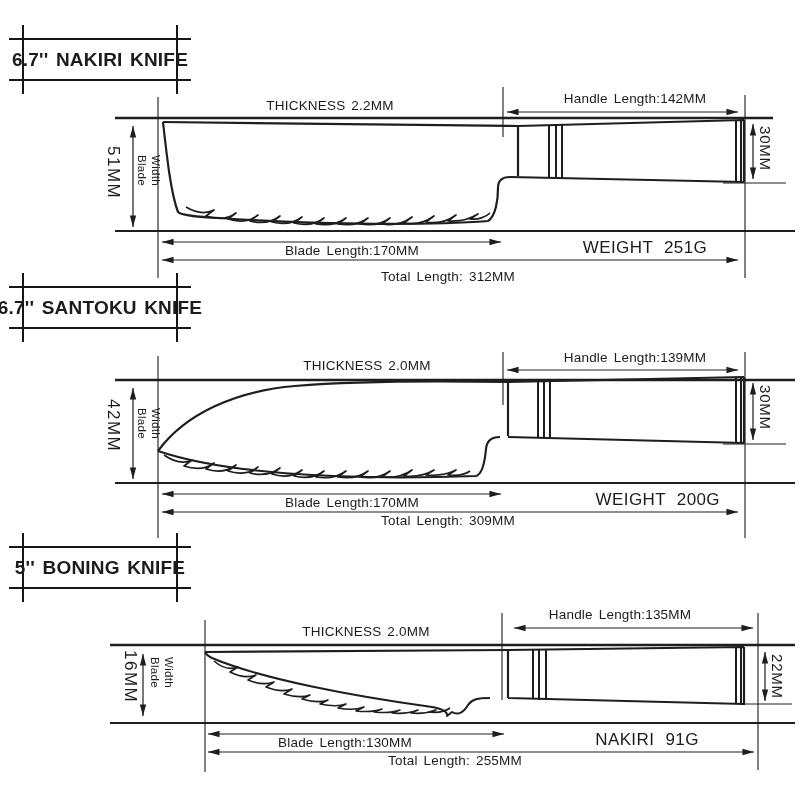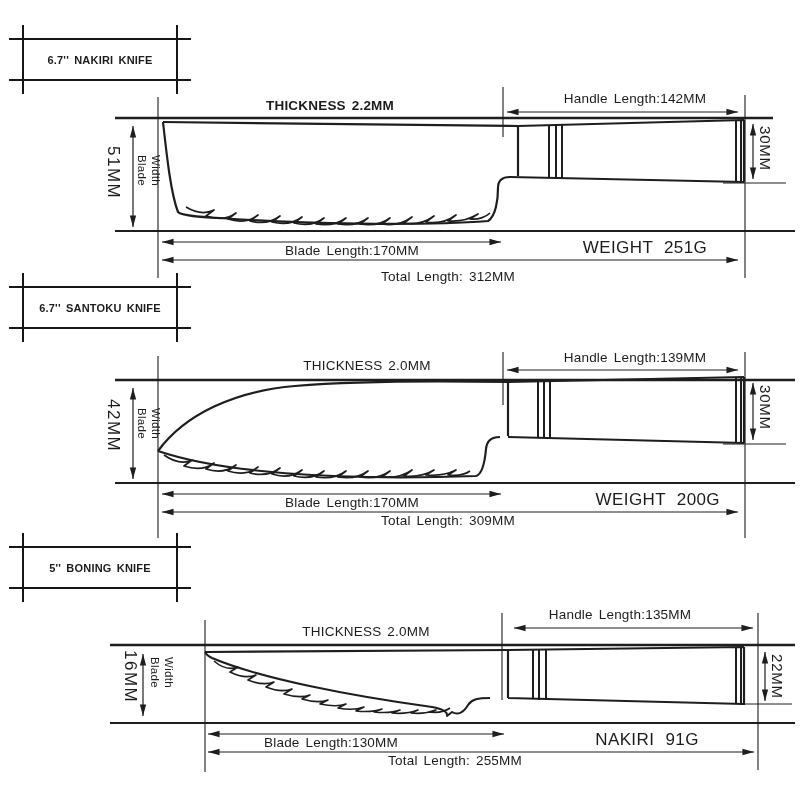--- a/index.html
+++ b/index.html
@@ -9,21 +9,21 @@
   }
   
   .titlebox{position:absolute;left:22px;width:156px;height:43px;}
   .titlebox .tl{position:absolute;background:#161616;}
   .titlebox .l-top{left:-13px;right:-13px;top:0;height:2.4px;}
   .titlebox .l-bot{left:-13px;right:-13px;bottom:0;height:2.4px;}
   .titlebox .l-left{top:-13px;bottom:-13px;left:0;width:2.4px;}
   .titlebox .l-right{top:-13px;bottom:-13px;right:0;width:2.4px;}
   .titlebox .cap{
     position:absolute;inset:0;display:flex;align-items:center;justify-content:center;
-    font-size:11px;font-weight:bold;letter-spacing:0.2px;word-spacing:2px;white-space:nowrap;
+    font-size:19px;font-weight:bold;letter-spacing:0.2px;word-spacing:2px;white-space:nowrap;
   }
   
   .lbl{position:absolute;font-size:13.5px;letter-spacing:0.2px;word-spacing:2px;
        text-align:center;white-space:nowrap;}
   .weight{font-size:17px;word-spacing:6px;letter-spacing:0.4px;}
   .vert{position:absolute;writing-mode:vertical-lr;white-space:nowrap;}
   .mmBig{font-size:17px;letter-spacing:1.5px;}
   .mmSide{font-size:15px;letter-spacing:0.8px;}
   .bw{font-size:11.5px;line-height:1.2;height:42px;white-space:normal;letter-spacing:0.3px;}
   svg{position:absolute;left:0;}
@@ -66,21 +66,21 @@
 
     <g class="ink" stroke-width="1.2">
       <line x1="133" y1="126" x2="133" y2="227" marker-start="url(#ah)" marker-end="url(#ah)"></line>
       <line x1="507" y1="112" x2="738" y2="112" marker-start="url(#ah)" marker-end="url(#ah)"></line>
       <line x1="753" y1="124" x2="753" y2="179" marker-start="url(#ah)" marker-end="url(#ah)"></line>
       <line x1="162" y1="242" x2="501" y2="242" marker-start="url(#ah)" marker-end="url(#ah)"></line>
       <line x1="162" y1="260" x2="738" y2="260" marker-start="url(#ah)" marker-end="url(#ah)"></line>
     </g>
   </svg>
 
-  <div class="lbl" style="left:230px;top:98px;width:200px;font-weight:bold;">THICKNESS 2.2MM</div>
+  <div class="lbl" style="left:230px;top:98px;width:200px;">THICKNESS 2.2MM</div>
   <div class="lbl" style="left:535px;top:91px;width:200px;">Handle Length:142MM</div>
   <div class="vert mmBig" style="left:103px;top:146px;">51MM</div>
   <div class="vert bw" style="left:134px;top:155px;">Blade Width</div>
   <div class="vert mmSide" style="left:757px;top:126px;">30MM</div>
   <div class="lbl" style="left:252px;top:243px;width:200px;">Blade Length:170MM</div>
   <div class="lbl weight" style="left:570px;top:238px;width:150px;">WEIGHT 251G</div>
   <div class="lbl" style="left:348px;top:261px;width:200px;margin-top:8px;">Total Length: 312MM</div>
 
   <div class="titlebox" style="top:286px;">
     <div class="tl l-top"></div>
@@ -143,17 +143,17 @@
       <line x1="208" y1="734" x2="504" y2="734" marker-start="url(#ah)" marker-end="url(#ah)"></line>
       <line x1="208" y1="752" x2="754" y2="752" marker-start="url(#ah)" marker-end="url(#ah)"></line>
     </g>
   </svg>
 
   <div class="lbl" style="left:266px;top:624px;width:200px;">THICKNESS 2.0MM</div>
   <div class="lbl" style="left:520px;top:607px;width:200px;">Handle Length:135MM</div>
   <div class="vert mmBig" style="left:120px;top:650px;">16MM</div>
   <div class="vert bw" style="left:147px;top:657px;">Blade Width</div>
   <div class="vert mmSide" style="left:769px;top:654px;">22MM</div>
-  <div class="lbl" style="left:231px;top:735px;width:200px;">Blade Length:130MM</div>
+  <div class="lbl" style="left:245px;top:735px;width:200px;">Blade Length:130MM</div>
   <div class="lbl weight" style="left:572px;top:730px;width:150px;">NAKIRI 91G</div>
   <div class="lbl" style="left:355px;top:753px;width:200px;">Total Length: 255MM</div>
 
 </div>
 
 </body></html>

